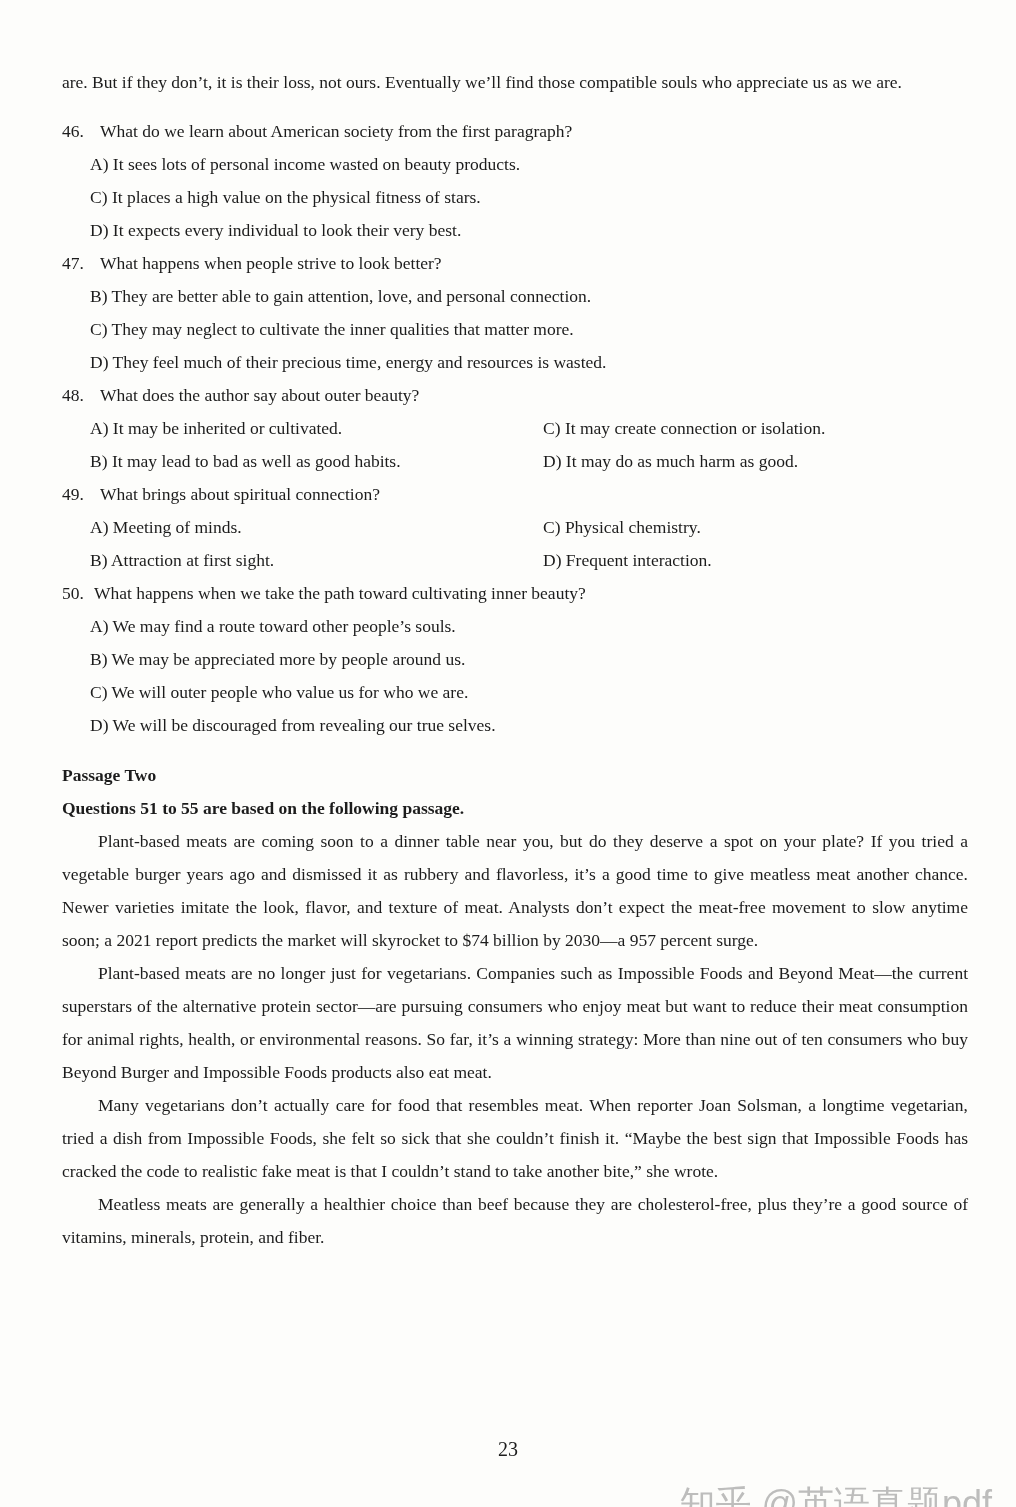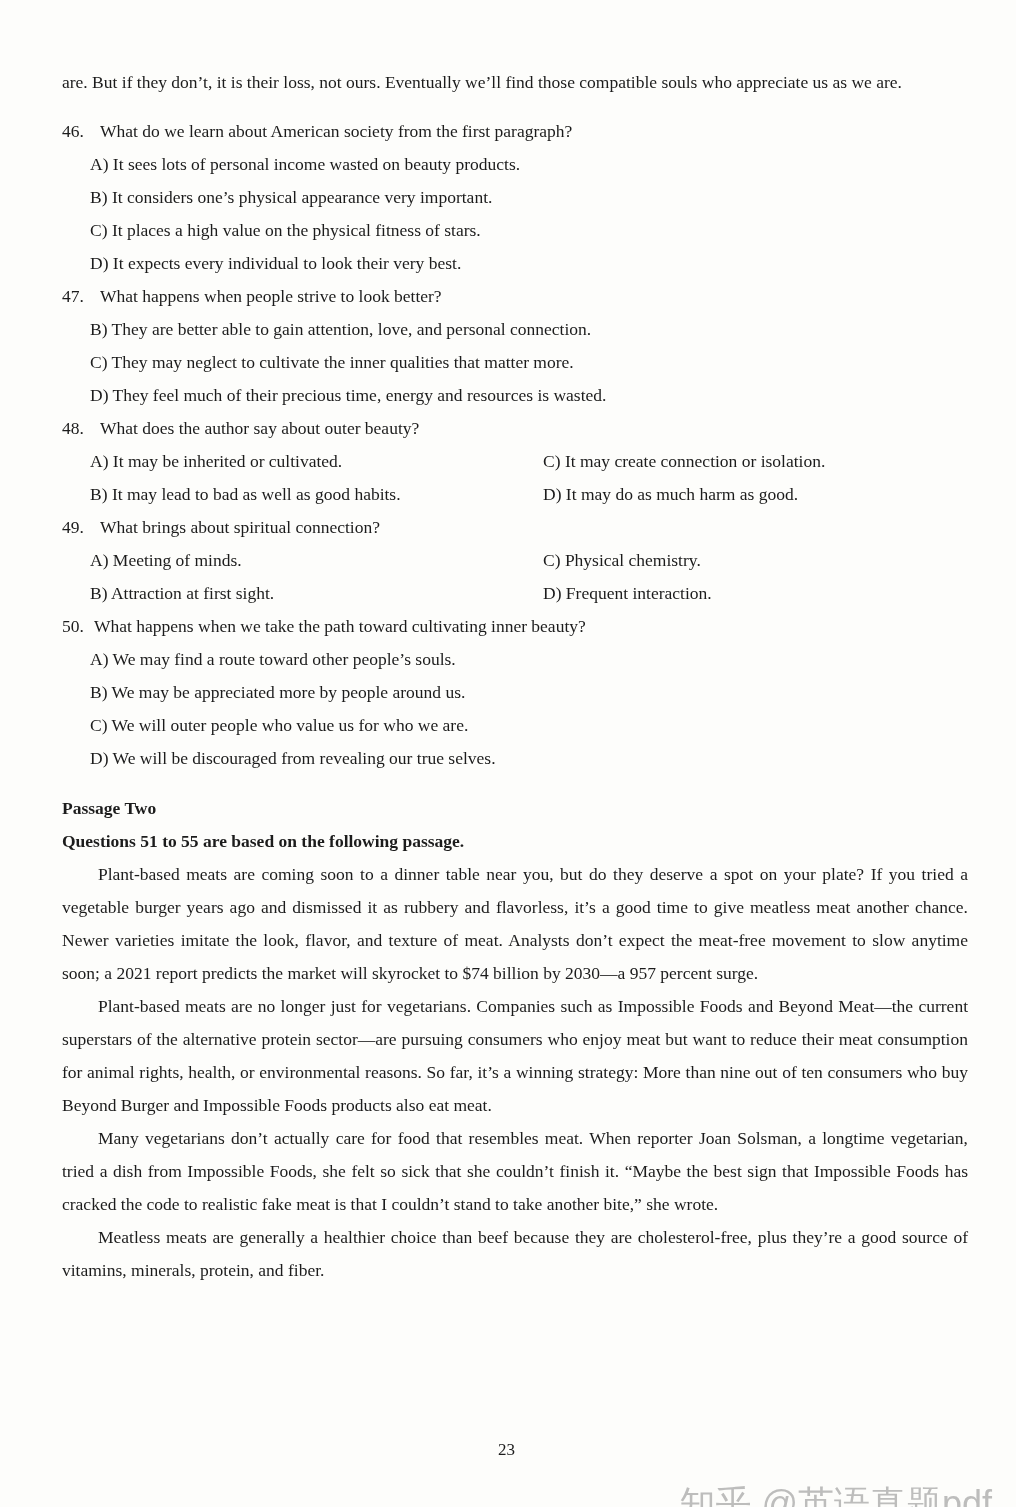--- a/index.html
+++ b/index.html
@@ -49,21 +49,21 @@
   .para {
     text-align: justify;
     text-indent: 36px;
   }
 
   
   .page-number {
     position: absolute;
     left: 498px;
     top: 1433px;
-    font-size: 17px;
+    font-size: 20px;
   }
   .source-label {
     position: absolute;
     right: 78px;
     top: 1512px;
     font-size: 17.5px;
     color: #2a2a2a;
     letter-spacing: 1px;
     white-space: nowrap;
   }
@@ -89,21 +89,20 @@
     <div class="carryover">are. But if they don’t, it is their loss, not ours. Eventually we’ll find those compatible souls who appreciate us as we are.</div>
 
     <div class="questions">
 
       <div class="question">
         <div class="q-line">
           <span class="q-num">46.</span><span class="q-text">What do we learn about American society from the first paragraph?</span>
         </div>
         <div class="options">
           <div class="option"><span class="opt-label">A)</span> <span>It sees lots of personal income wasted on beauty products.</span></div>
-          <div class="option"><span class="opt-label">B)</span> <span>It considers one’s physical appearance very important.</span></div>
           <div class="option"><span class="opt-label">C)</span> <span>It places a high value on the physical fitness of stars.</span></div>
           <div class="option"><span class="opt-label">D)</span> <span>It expects every individual to look their very best.</span></div>
         </div>
       </div>
 
       <div class="question">
         <div class="q-line">
           <span class="q-num">47.</span><span class="q-text">What happens when people strive to look better?</span>
         </div>
         <div class="options">

